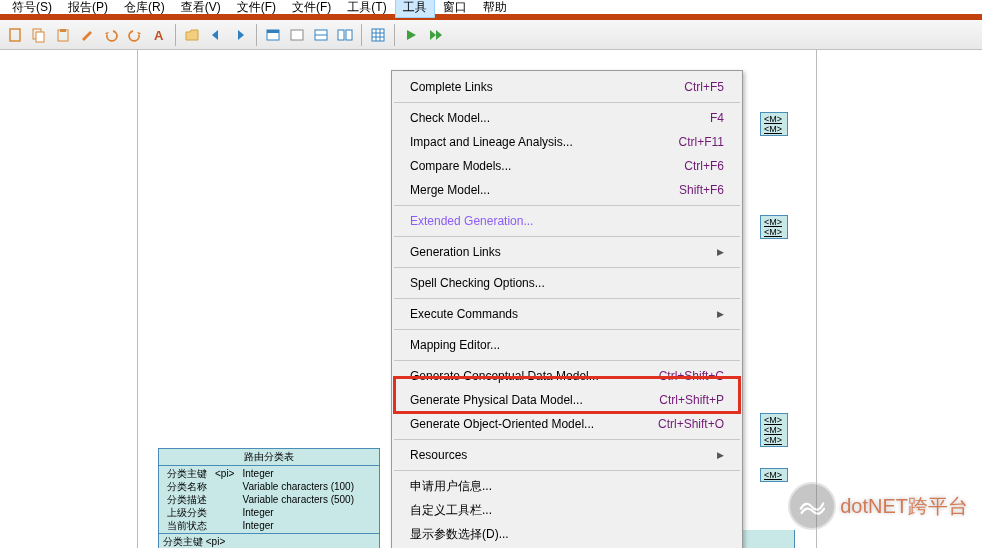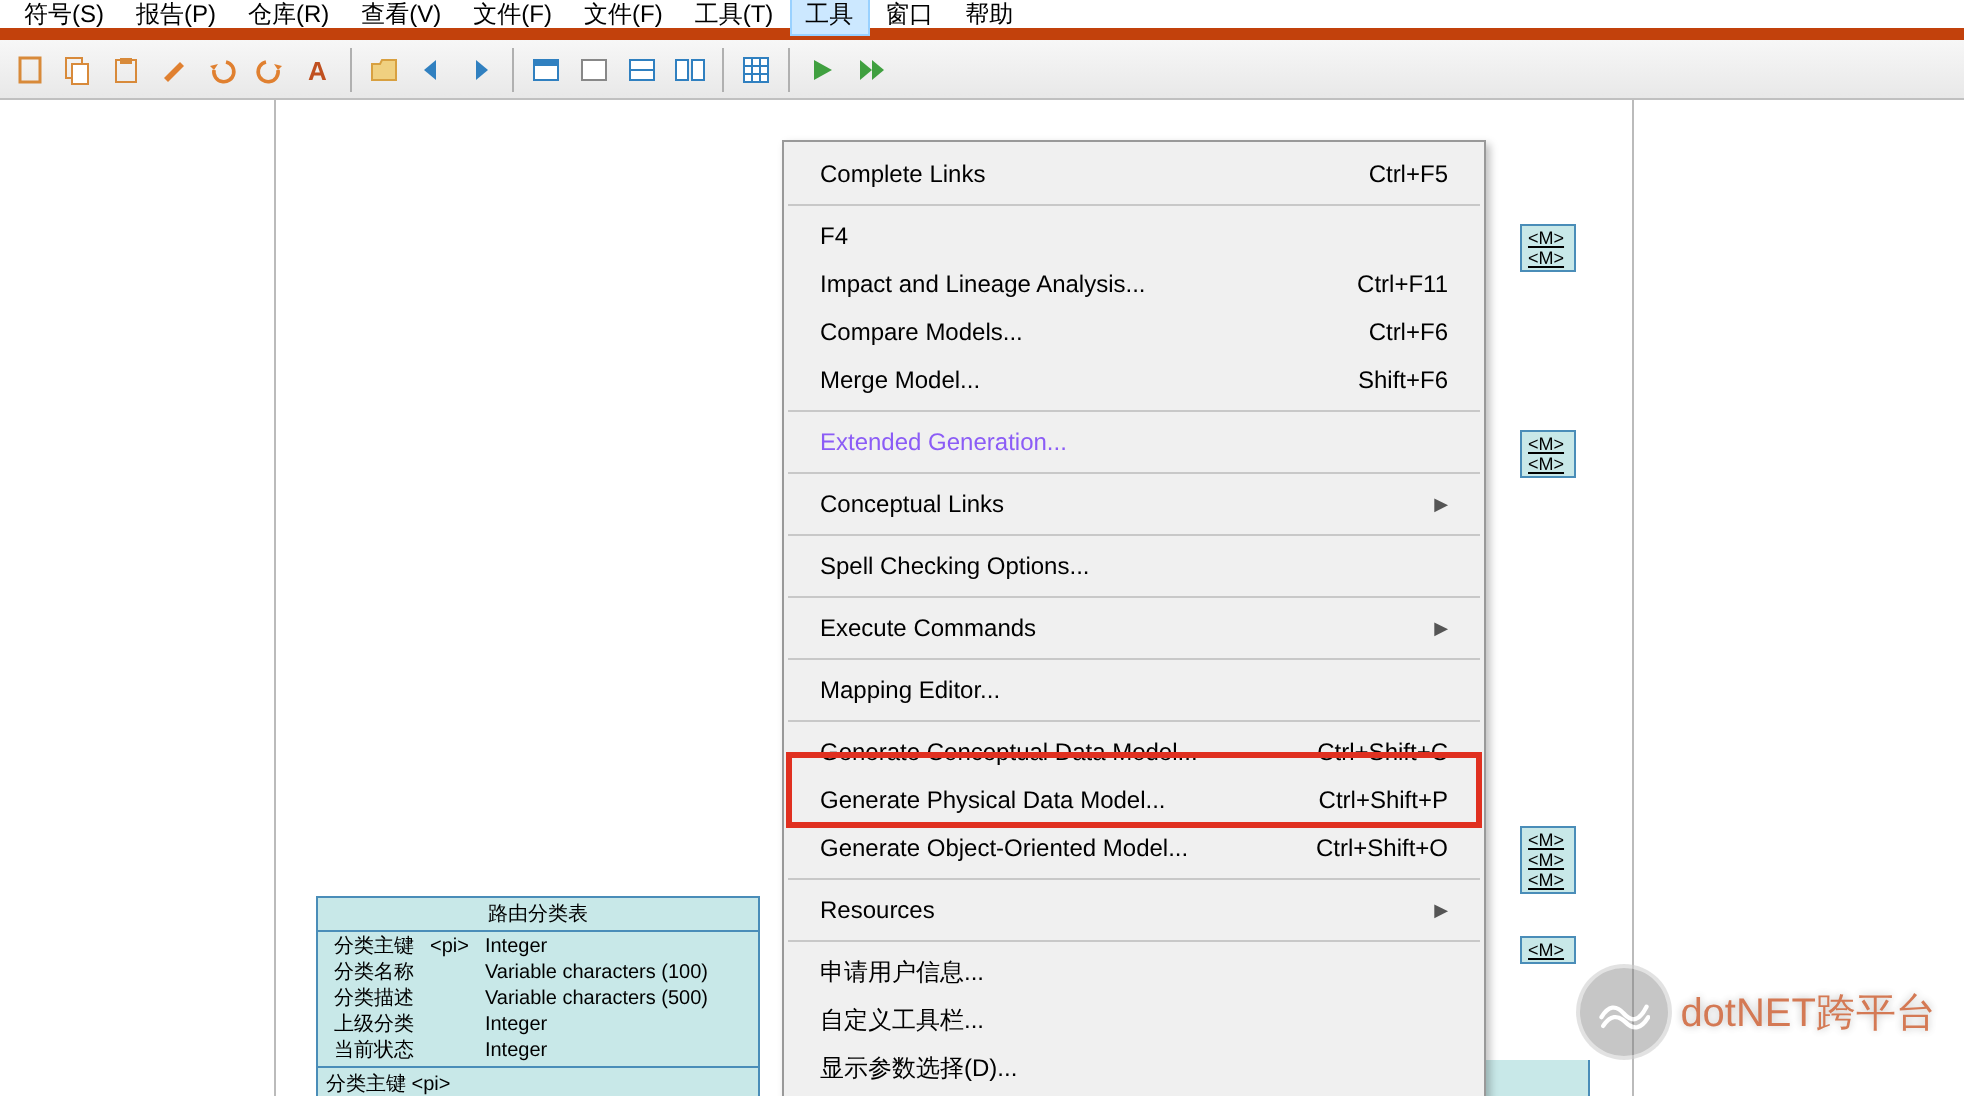--- a/index.html
+++ b/index.html
@@ -17,21 +17,21 @@
 .erd-body{padding:1px 4px;line-height:13px}
 .erd-body table{font-size:10px;border-collapse:collapse}
 .erd-body td{padding:0 4px;white-space:nowrap}
 .erd-body td.u{}
 .erd-foot{border-top:1px solid #4a8db8;padding:1px 4px}
 .small-erd{position:absolute;border:1px solid #4a8db8;background:#c8e8e8;font-size:9px;padding:1px 3px}
 .small-erd div{white-space:nowrap;text-decoration:underline}
 .dropdown{position:absolute;left:391px;top:20px;width:352px;background:#f0f0f0;border:1px solid #999;box-shadow:2px 2px 4px rgba(0,0,0,0.25);padding:4px 0}
 .dropdown .item{height:24px;display:flex;align-items:center;padding:0 18px;justify-content:space-between;cursor:default}
 .dropdown .item .lbl{flex:1}
-.dropdown .item .acc{color:#000000}
+.dropdown .item .acc{color:#701a75}
 .dropdown .item.disabled{color:#8b5cf6}
 .dropdown .sep{height:1px;background:#c8c8c8;margin:3px 2px}
 .dropdown .sub::after{content:"▶";font-size:9px;color:#555;margin-left:6px}
 .highlight-box{position:absolute;border:3px solid #e03020;pointer-events:none;z-index:5}
 .watermark{position:absolute;right:14px;bottom:18px;display:flex;align-items:center;gap:4px;opacity:0.7;color:#c2410c;font-size:20px;text-shadow:0 0 4px rgba(0,0,0,0.4)}
 .wm-circle{width:48px;height:48px;border-radius:50%;background:rgba(120,120,120,0.6);display:flex;align-items:center;justify-content:center;border:2px solid rgba(255,255,255,0.5)}
 .wm-wave{width:26px;height:22px}
 .wm-wave path{stroke:#fff;stroke-width:2.5;fill:none;stroke-linecap:round}
 svg{display:block}
 </style>
@@ -229,41 +229,42 @@
     </div>
   </div>
 
   <div class="dropdown">
     <div class="item">
         <span class="lbl">Complete Links</span>
         <span class="acc">Ctrl+F5</span>
       </div>
     <div class="sep"></div>
     <div class="item">
+        <span class="lbl">Check Model...</span>
         <span class="acc">F4</span>
       </div>
     <div class="item">
         <span class="lbl">Impact and Lineage Analysis...</span>
         <span class="acc">Ctrl+F11</span>
       </div>
     <div class="item">
         <span class="lbl">Compare Models...</span>
         <span class="acc">Ctrl+F6</span>
       </div>
     <div class="item">
         <span class="lbl">Merge Model...</span>
         <span class="acc">Shift+F6</span>
       </div>
     <div class="sep"></div>
     <div class="item disabled">
         <span class="lbl">Extended Generation...</span>
       </div>
     <div class="sep"></div>
     <div class="item sub">
-        <span class="lbl">Conceptual Links</span>
+        <span class="lbl">Generation Links</span>
       </div>
     <div class="sep"></div>
     <div class="item">
         <span class="lbl">Spell Checking Options...</span>
       </div>
     <div class="sep"></div>
     <div class="item sub">
         <span class="lbl">Execute Commands</span>
       </div>
     <div class="sep"></div>

